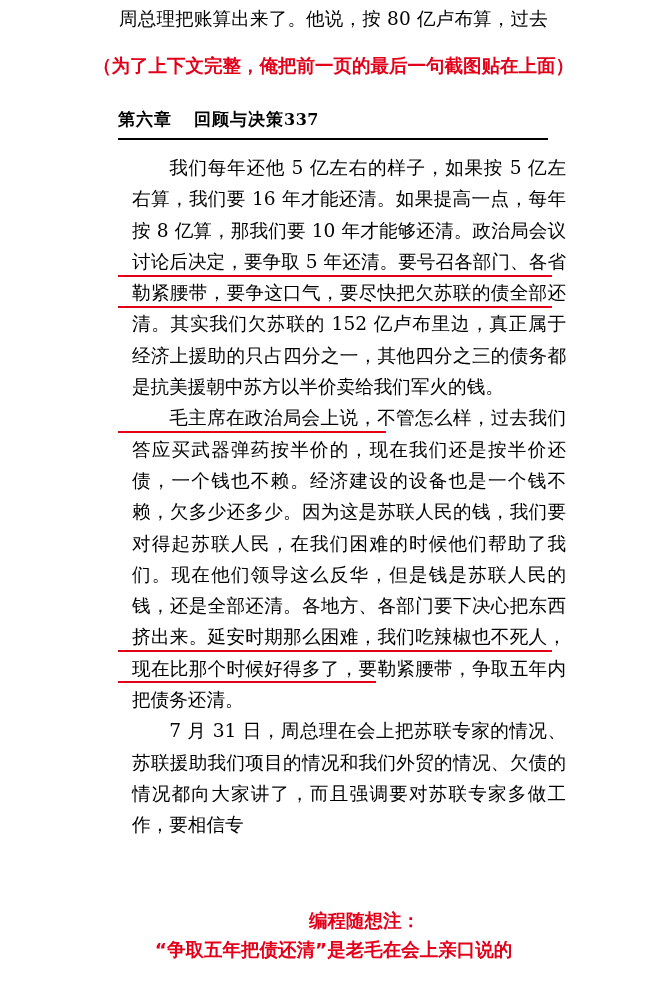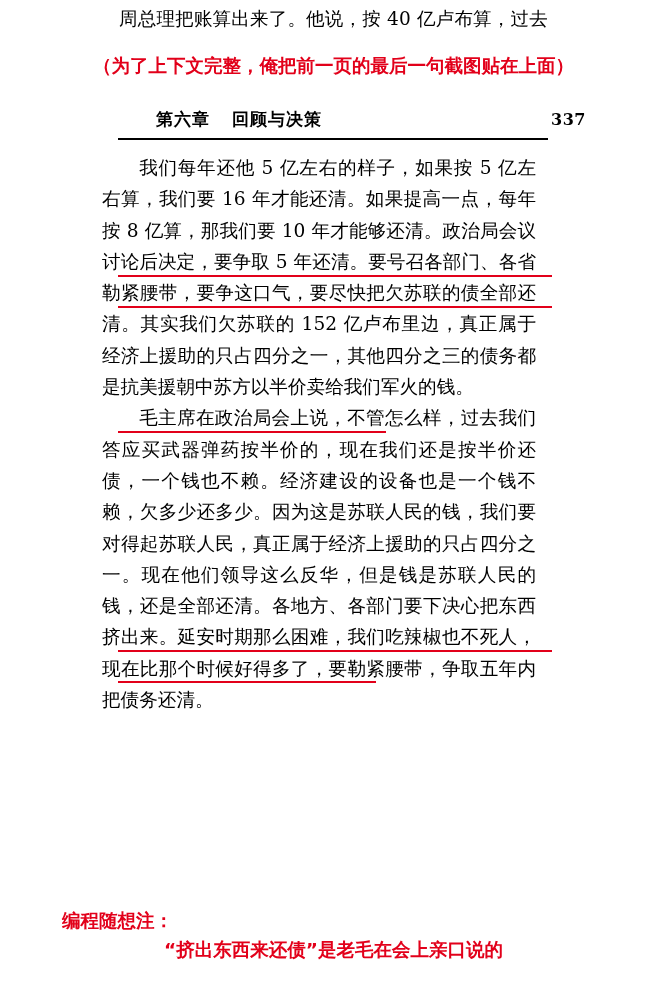--- a/index.html
+++ b/index.html
@@ -50,24 +50,22 @@
   }
 
   
   .runhead {
     position: absolute;
     left: 118px;
     top: 108px;
     width: 430px;
     display: flex;
     align-items: baseline;
-    justify-content: space-between;
     font-size: 17px;
     font-weight: bold;
-    margin-left: 38px;
   }
   .runhead .chapter {
     letter-spacing: 1px;
   }
   .runhead .chapter .gap {
     display: inline-block;
     width: 22px;
   }
   .runhead .pageno {
     font-weight: bold;
@@ -79,21 +77,21 @@
     left: 118px;
     top: 138px;
     width: 430px;
     height: 2px;
     background: #000;
   }
 
   
   .body-text {
     position: absolute;
-    left: 102px;
+    left: 132px;
     top: 152px;
     width: 434px;
     font-size: 18.6px;
     line-height: 31.3px;
     text-align: justify;
     text-justify: inter-ideograph;
   }
   .body-text p {
     margin: 0;
     text-indent: 2em;
@@ -114,55 +112,56 @@
     width: 667px;
     color: #e2001a;
     font-size: 18.5px;
     font-weight: bold;
     line-height: 29px;
     text-align: center;
     font-family: "DejaVu Sans", "Liberation Sans", sans-serif;
   }
   .annot-bottom .l1 {
     display: block;
-    text-align: left;
+    text-align: center;
     padding-left: 62px;
   }
   .annot-bottom .l2,
   .annot-bottom .l3 {
     display: block;
   }
 </style>
 </head>
 <body>
 
 <div class="page">
 
-  <div class="top-fragment">周总理把账算出来了。他说，按 40 亿卢布算，过去</div>
+  <div class="top-fragment">周总理把账算出来了。他说，按 80 亿卢布算，过去</div>
 
   <div class="annot-top">（为了上下文完整，俺把前一页的最后一句截图贴在上面）</div>
 
   <div class="runhead">
     <div class="chapter">
       <span>第六章</span><span class="gap"></span><span>回顾与决策</span>
     </div>
     <div class="pageno">337</div>
   </div>
 
   <div class="rule"></div>
 
   <div class="body-text">
     <p>我们每年还他 5 亿左右的样子，如果按 5 亿左右算，我们要 16 年才能还清。如果提高一点，每年按 8 亿算，那我们要 10 年才能够还清。政治局会议讨论后决定，要争取 5 年还清。要号召各部门、各省勒紧腰带，要争这口气，要尽快把欠苏联的债全部还清。其实我们欠苏联的 152 亿卢布里边，真正属于经济上援助的只占四分之一，其他四分之三的债务都是抗美援朝中苏方以半价卖给我们军火的钱。</p>
-    <p>毛主席在政治局会上说，不管怎么样，过去我们答应买武器弹药按半价的，现在我们还是按半价还债，一个钱也不赖。经济建设的设备也是一个钱不赖，欠多少还多少。因为这是苏联人民的钱，我们要对得起苏联人民，真正属于经济上援助的只占四分之一。现在他们领导这么反华，但是钱是苏联人民的钱，还是全部还清。各地方、各部门要下决心把东西挤出来。延安时期那么困难，我们吃辣椒也不死人，现在比那个时候好得多了，要勒紧腰带，争取五年内把债务还清。</p>
+    <p>毛主席在政治局会上说，不管怎么样，过去我们答应买武器弹药按半价的，现在我们还是按半价还债，一个钱也不赖。经济建设的设备也是一个钱不赖，欠多少还多少。因为这是苏联人民的钱，我们要对得起苏联人民，在我们困难的时候他们帮助了我们。现在他们领导这么反华，但是钱是苏联人民的钱，还是全部还清。各地方、各部门要下决心把东西挤出来。延安时期那么困难，我们吃辣椒也不死人，现在比那个时候好得多了，要勒紧腰带，争取五年内把债务还清。</p>
+    <p>7 月 31 日，周总理在会上把苏联专家的情况、苏联援助我们项目的情况和我们外贸的情况、欠债的情况都向大家讲了，而且强调要对苏联专家多做工作，要相信专</p>
   </div>
 
   <div class="uline" style="left:118px; top:275px; width:434px;"></div>
   <div class="uline" style="left:118px; top:306px; width:434px;"></div>
   <div class="uline" style="left:118px; top:431px; width:268px;"></div>
   <div class="uline" style="left:118px; top:650px; width:434px;"></div>
   <div class="uline" style="left:118px; top:681px; width:258px;"></div>
 
   <div class="annot-bottom">
     <span class="l1">编程随想注：</span>
-    <span class="l2">“挤出东西来还债”是老毛在会上亲口说的</span>
+    <span class="l2">“争取五年把债还清”是老毛在会上亲口说的</span>
   </div>
 
 </div>
 
 </body></html>

